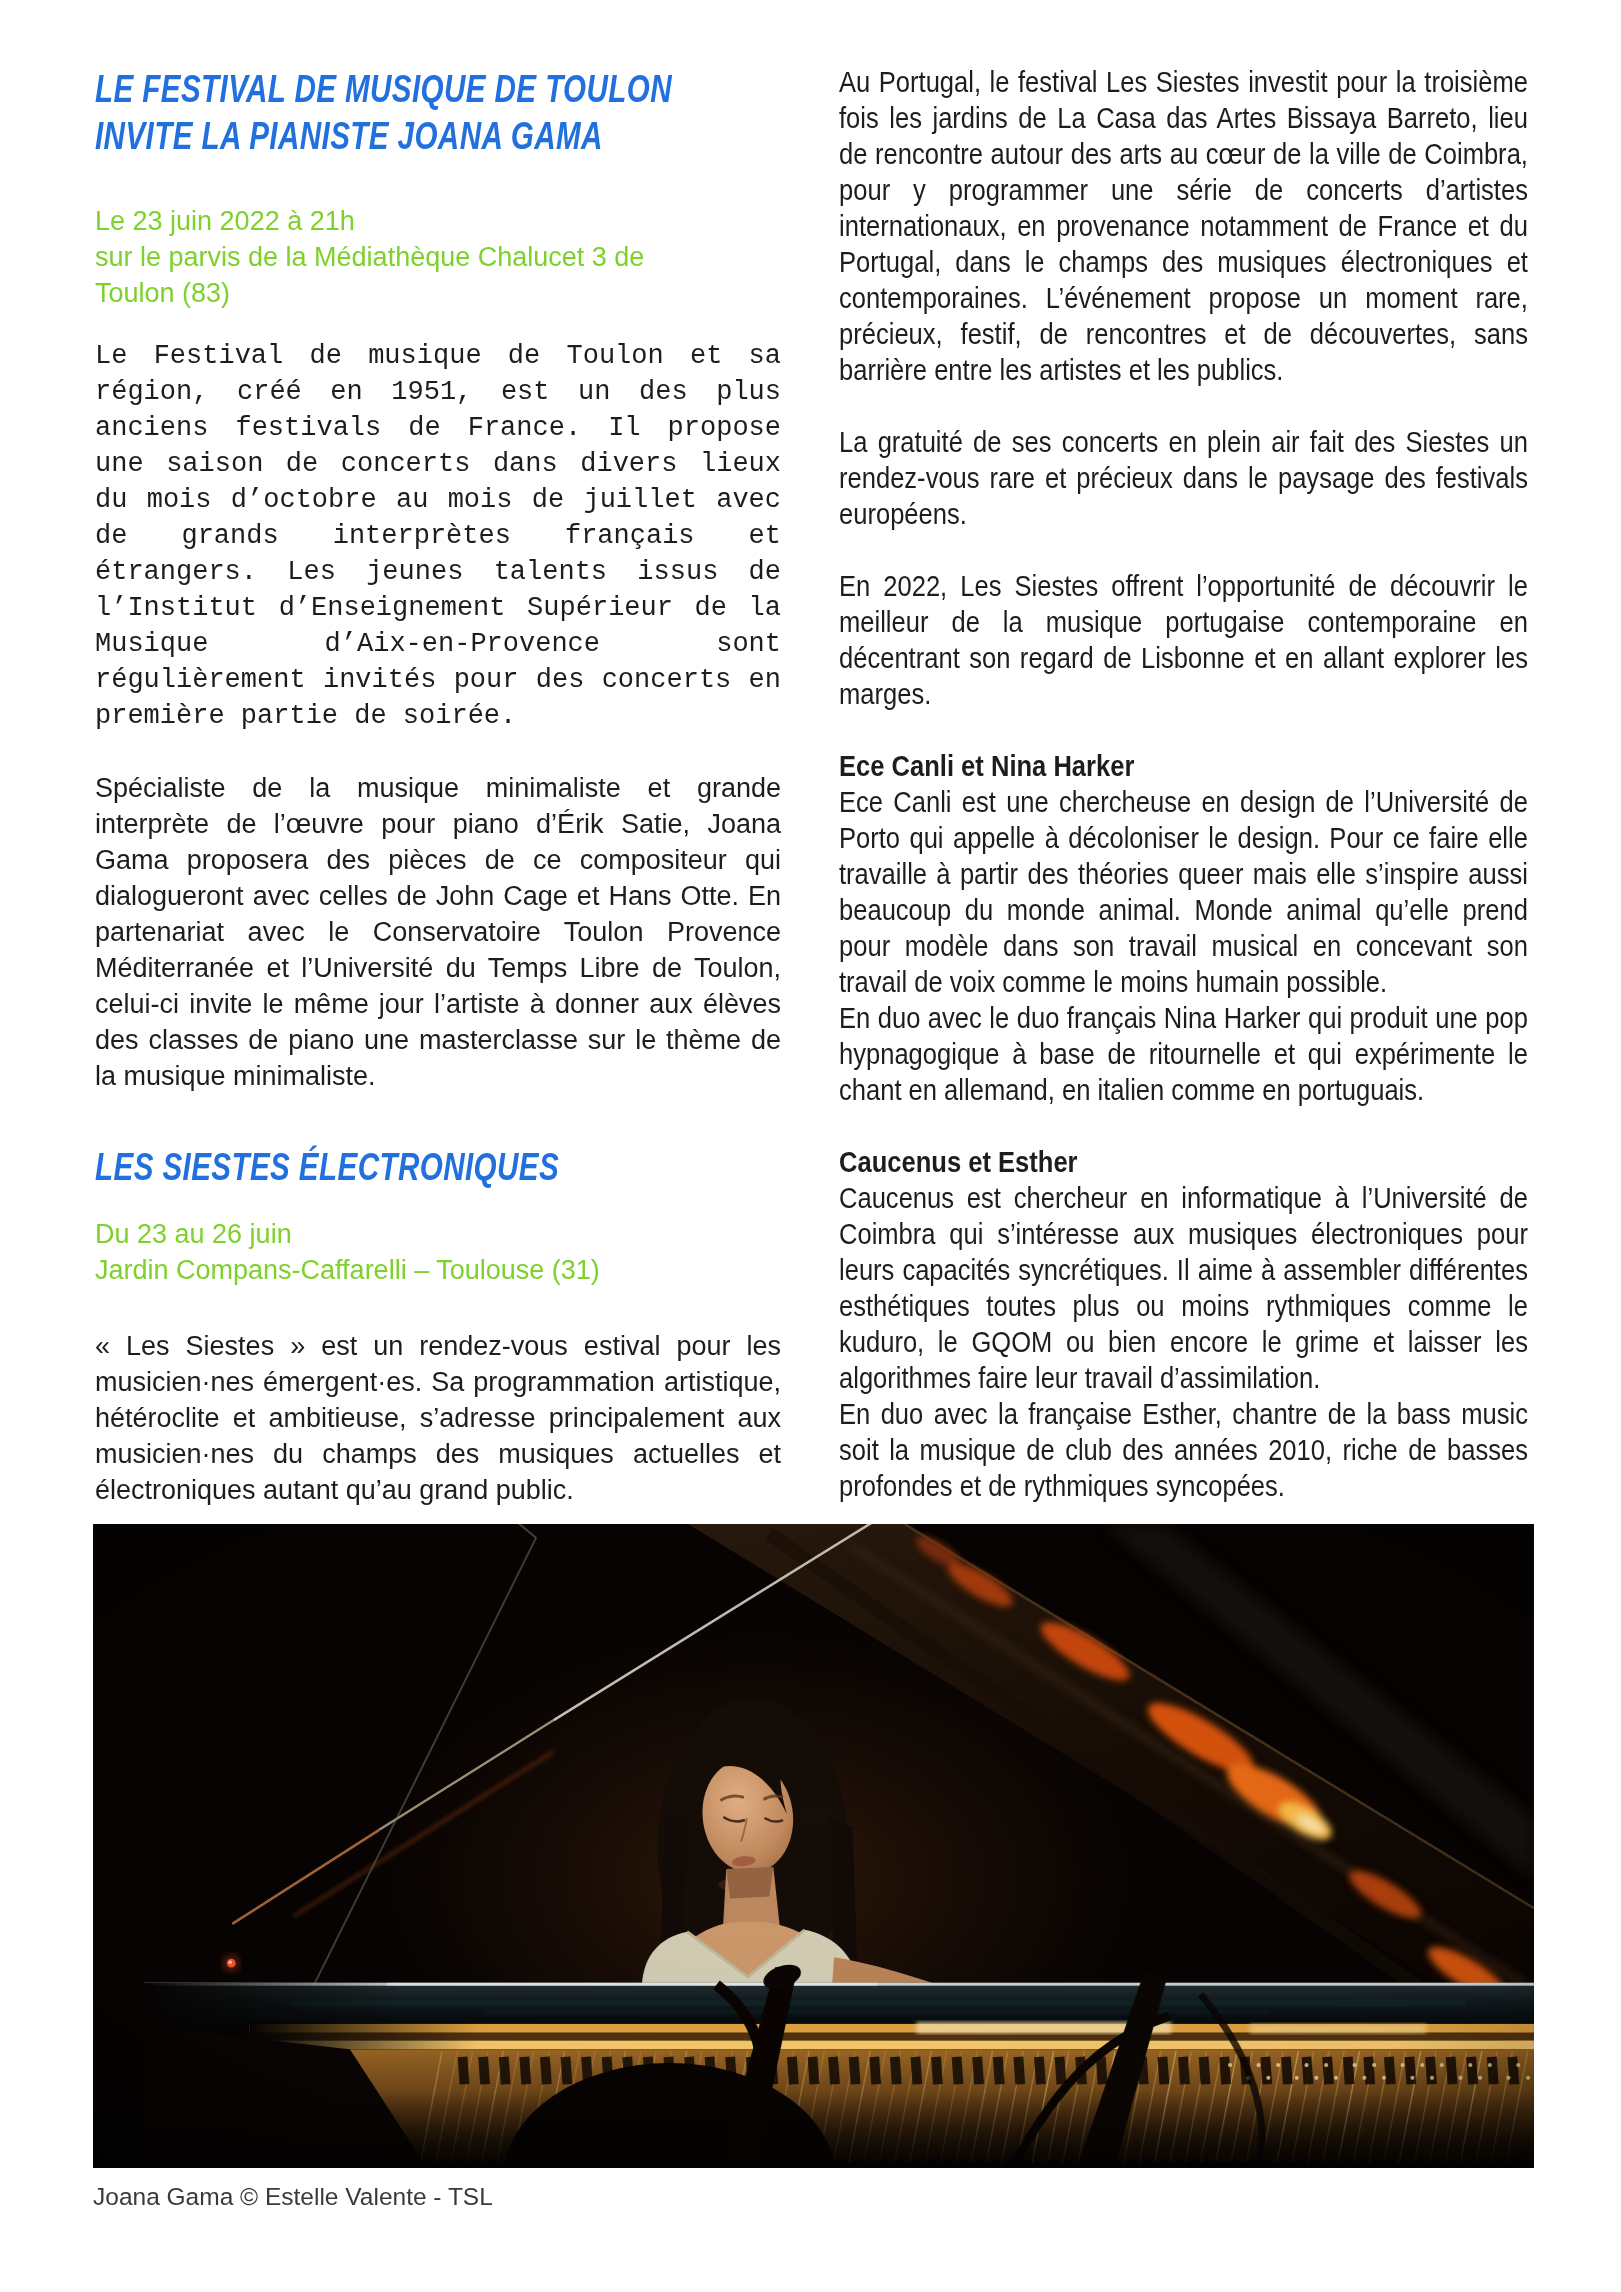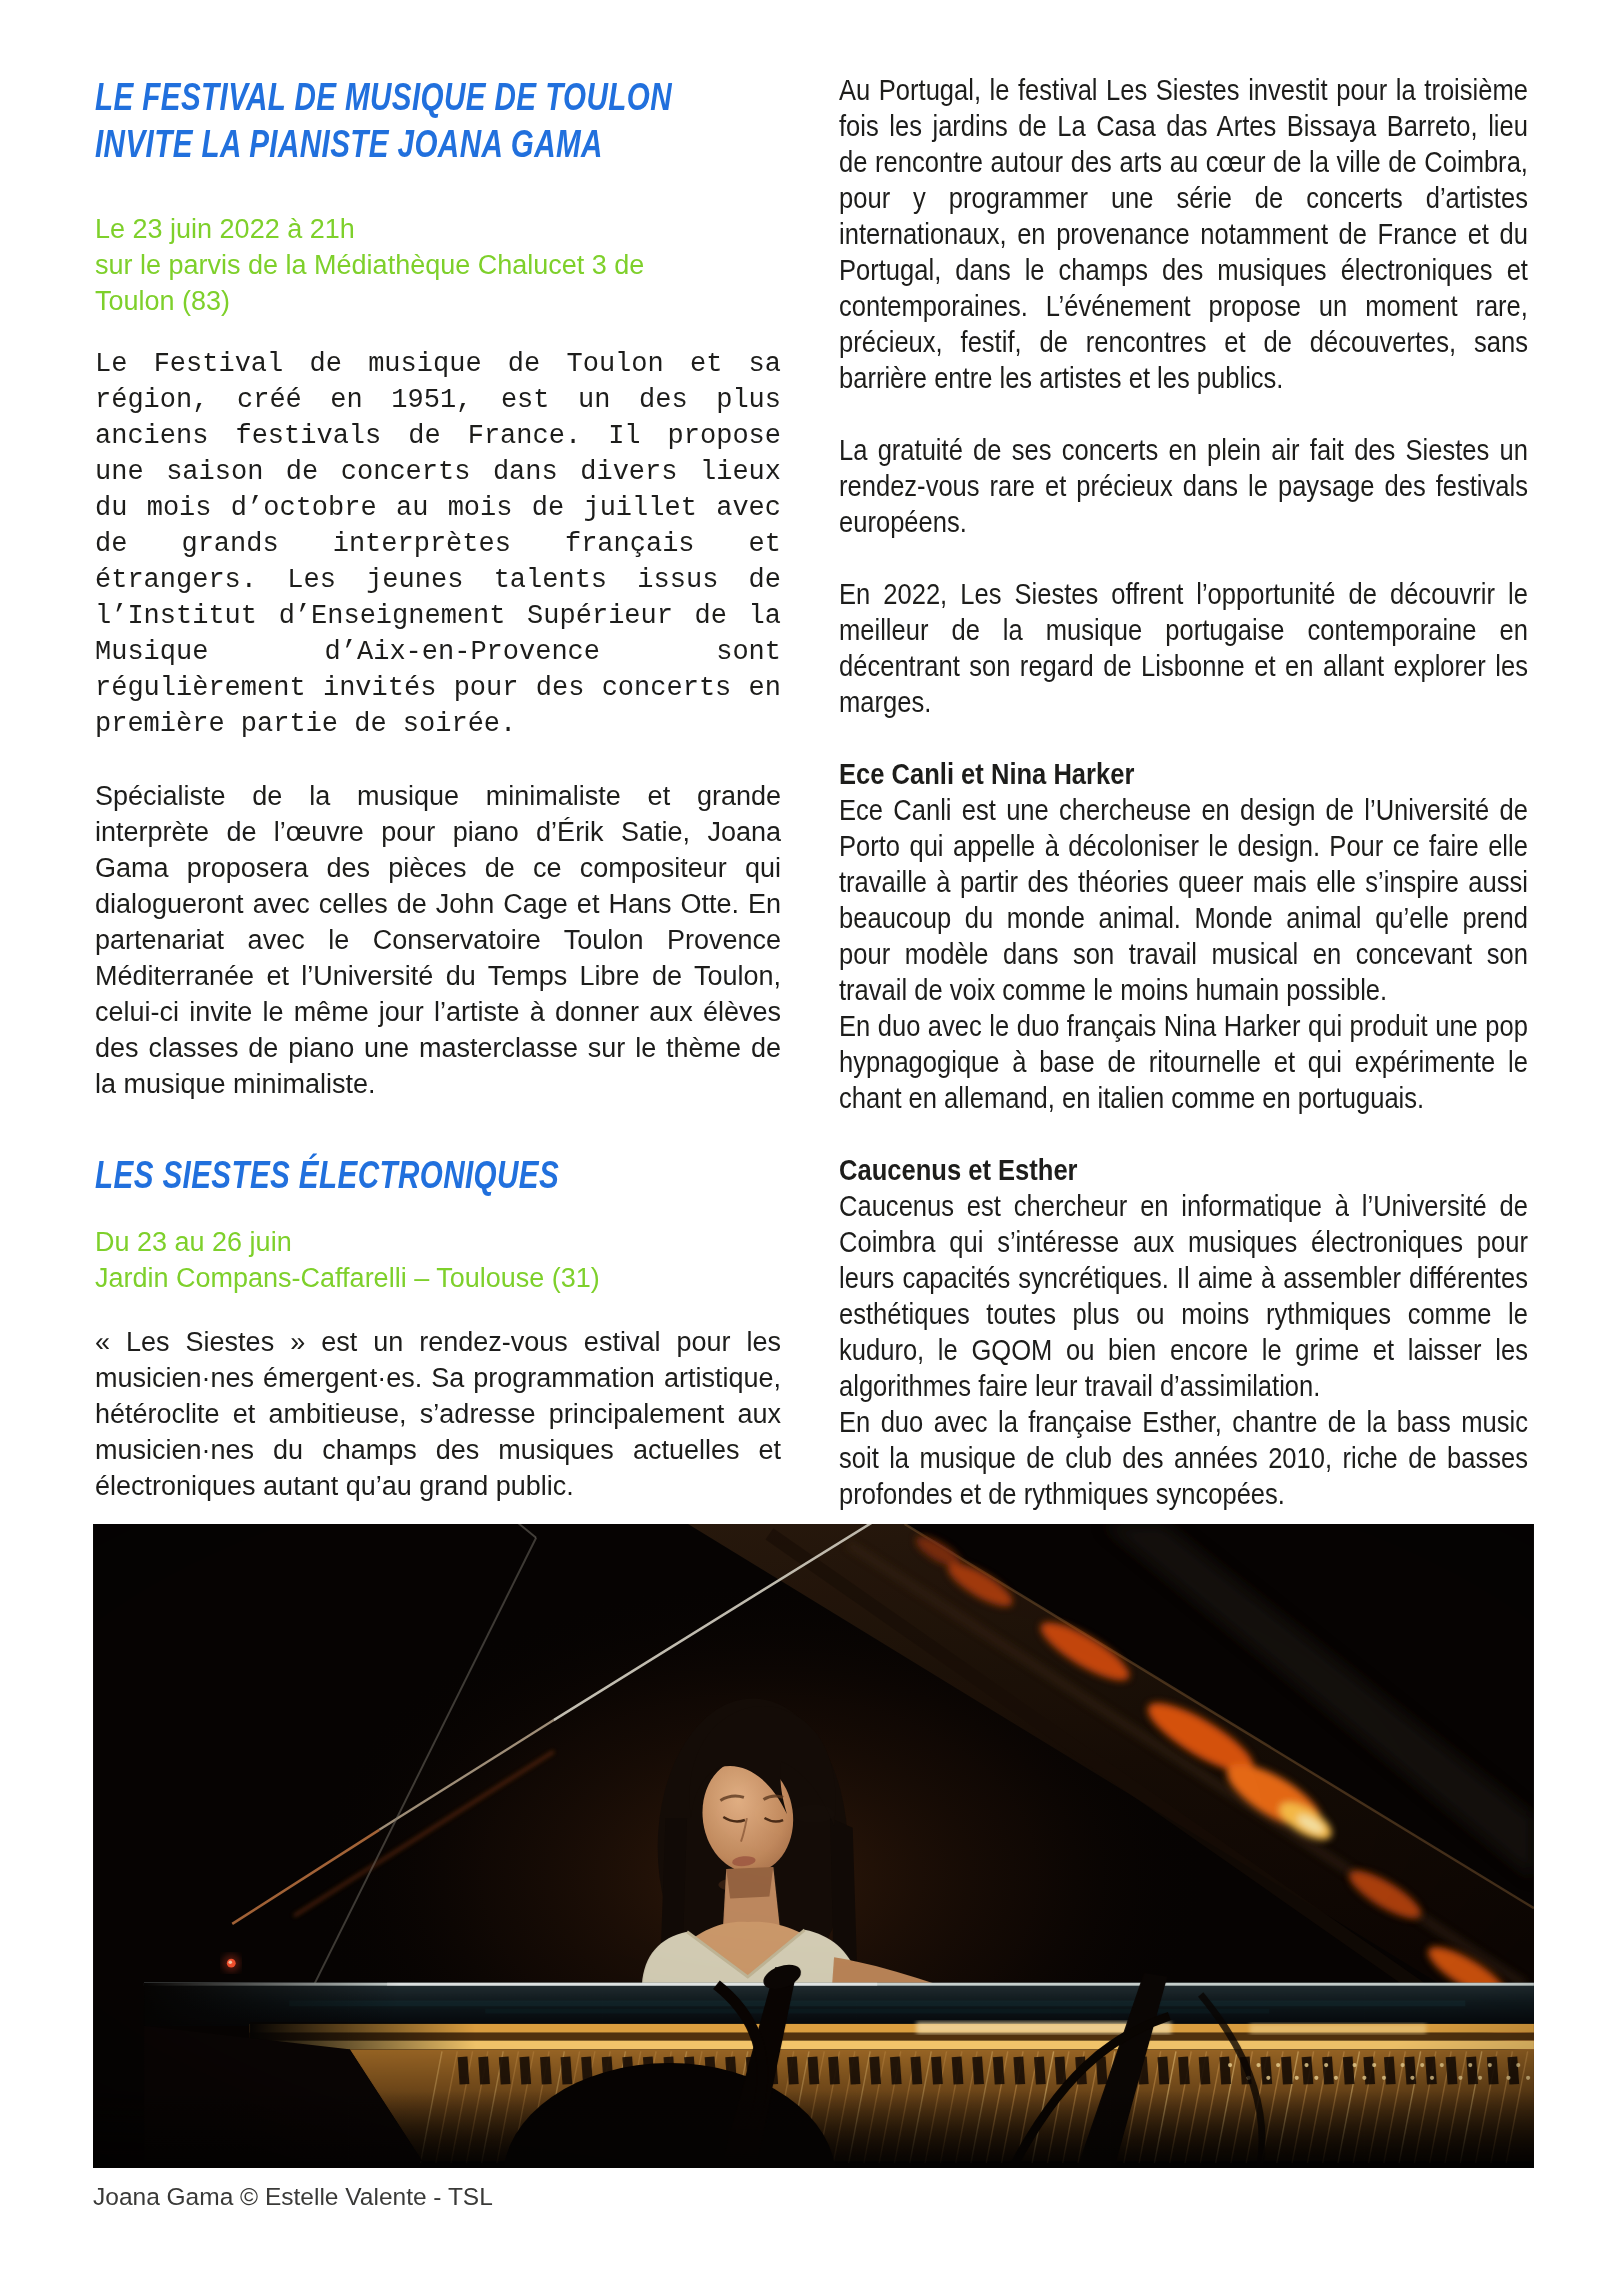--- a/index.html
+++ b/index.html
@@ -7,21 +7,21 @@
     --green:#7ed02b;
     --ink:#1d1d1b;
     --caption:#3a3a38;
   }
   *{margin:0;padding:0;box-sizing:border-box;}
   html,body{background:#ffffff;}
   body{
     width:1621px;height:2293px;position:relative;overflow:hidden;
     font-family:"Liberation Sans",sans-serif;color:var(--ink);
   }
-  .columns{position:absolute;left:0;top:8px;width:1621px;height:1509px;}
+  .columns{position:absolute;left:0;top:0;width:1621px;height:1509px;}
   .col-left{position:absolute;left:95px;top:0;width:686px;}
   .col-right{position:absolute;left:839px;top:0;width:782px;transform:scaleX(0.881);transform-origin:0 0;}
   .display{
     font-weight:700;font-style:italic;color:var(--blue);
     font-size:39px;line-height:47px;letter-spacing:0.5px;
     transform:scaleX(0.76);transform-origin:0 0;width:132%;
     white-space:pre-line;
   }
   .h1{margin-top:65px;}
   .h2{margin-top:49px;}
@@ -29,21 +29,21 @@
     color:var(--green);font-weight:400;font-size:27px;line-height:36px;
     white-space:pre-line;
   }
   .subhead.first{margin-top:44px;}
   .subhead.second{margin-top:26px;}
   .body{
     font-size:27px;line-height:36px;text-align:justify;color:var(--ink);
     margin-top:36px;
   }
   .body.lead{margin-top:27.4px;font-family:Liberation Mono, monospace;}
-  .body.lead2{margin-top:28px;}
+  .body.lead2{margin-top:40px;}
   .col-right .body{font-size:29px;}
   .col-right .first{margin-top:64px;}
   .artist-name{
     font-size:29px;line-height:36px;font-weight:700;color:var(--ink);
     margin-top:36px;
   }
   .artist-desc{margin-top:0;white-space:pre-line;}
   .photo-figure{position:absolute;left:93px;top:1524px;width:1301px;}
   .photo-figure svg{display:block;}
   .photo-caption{

